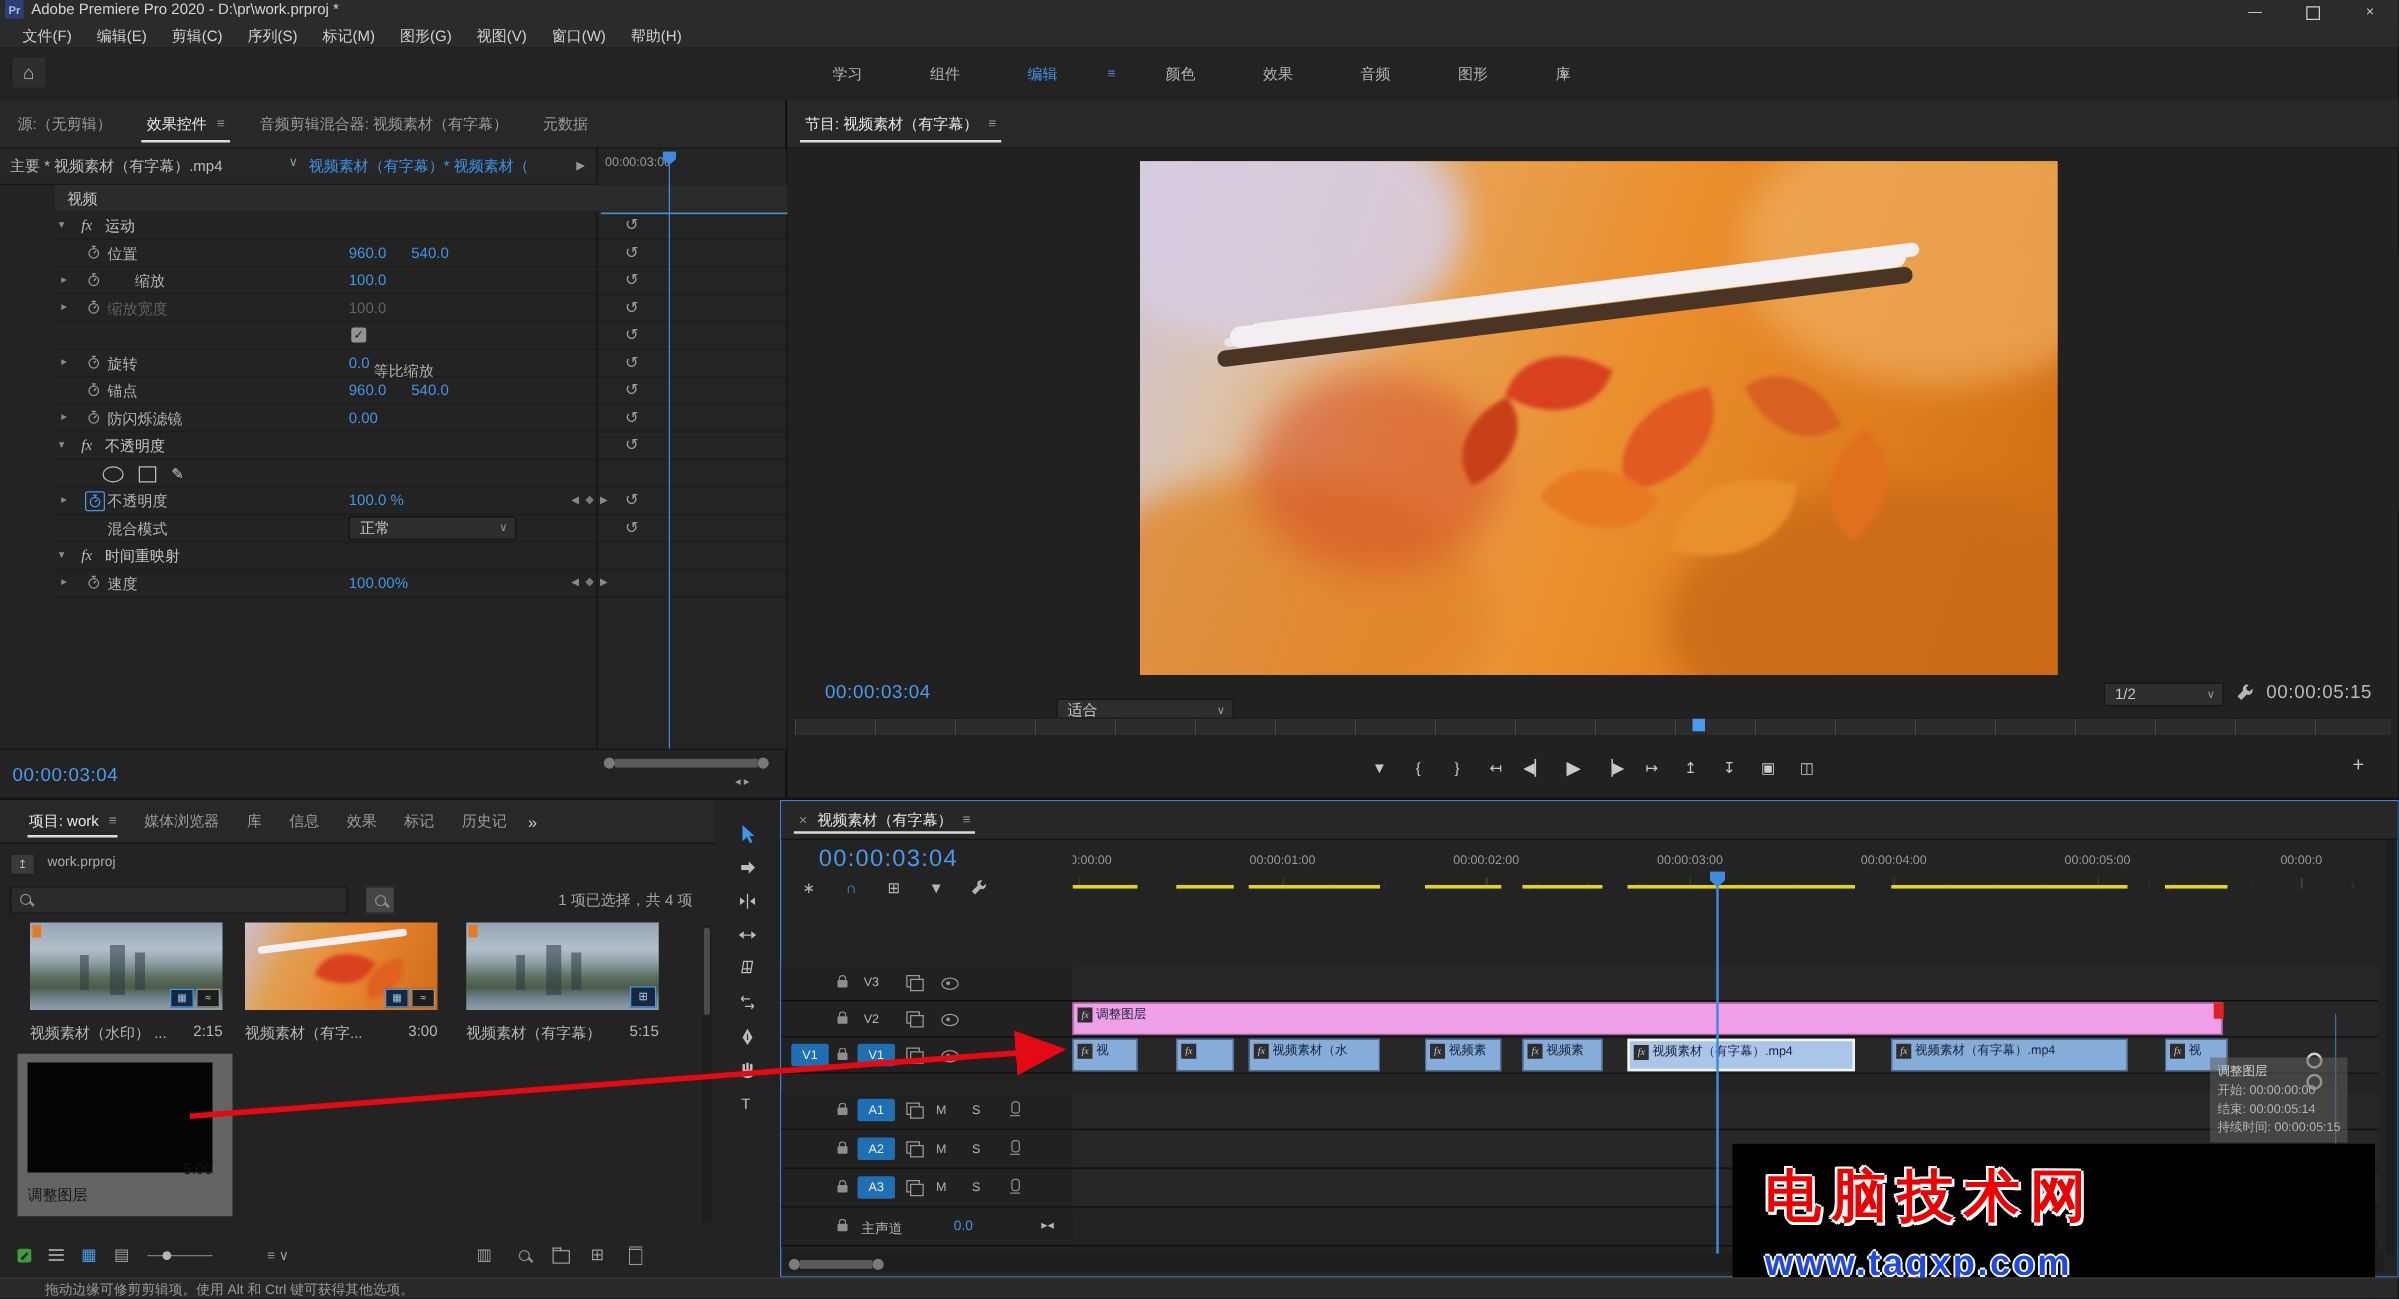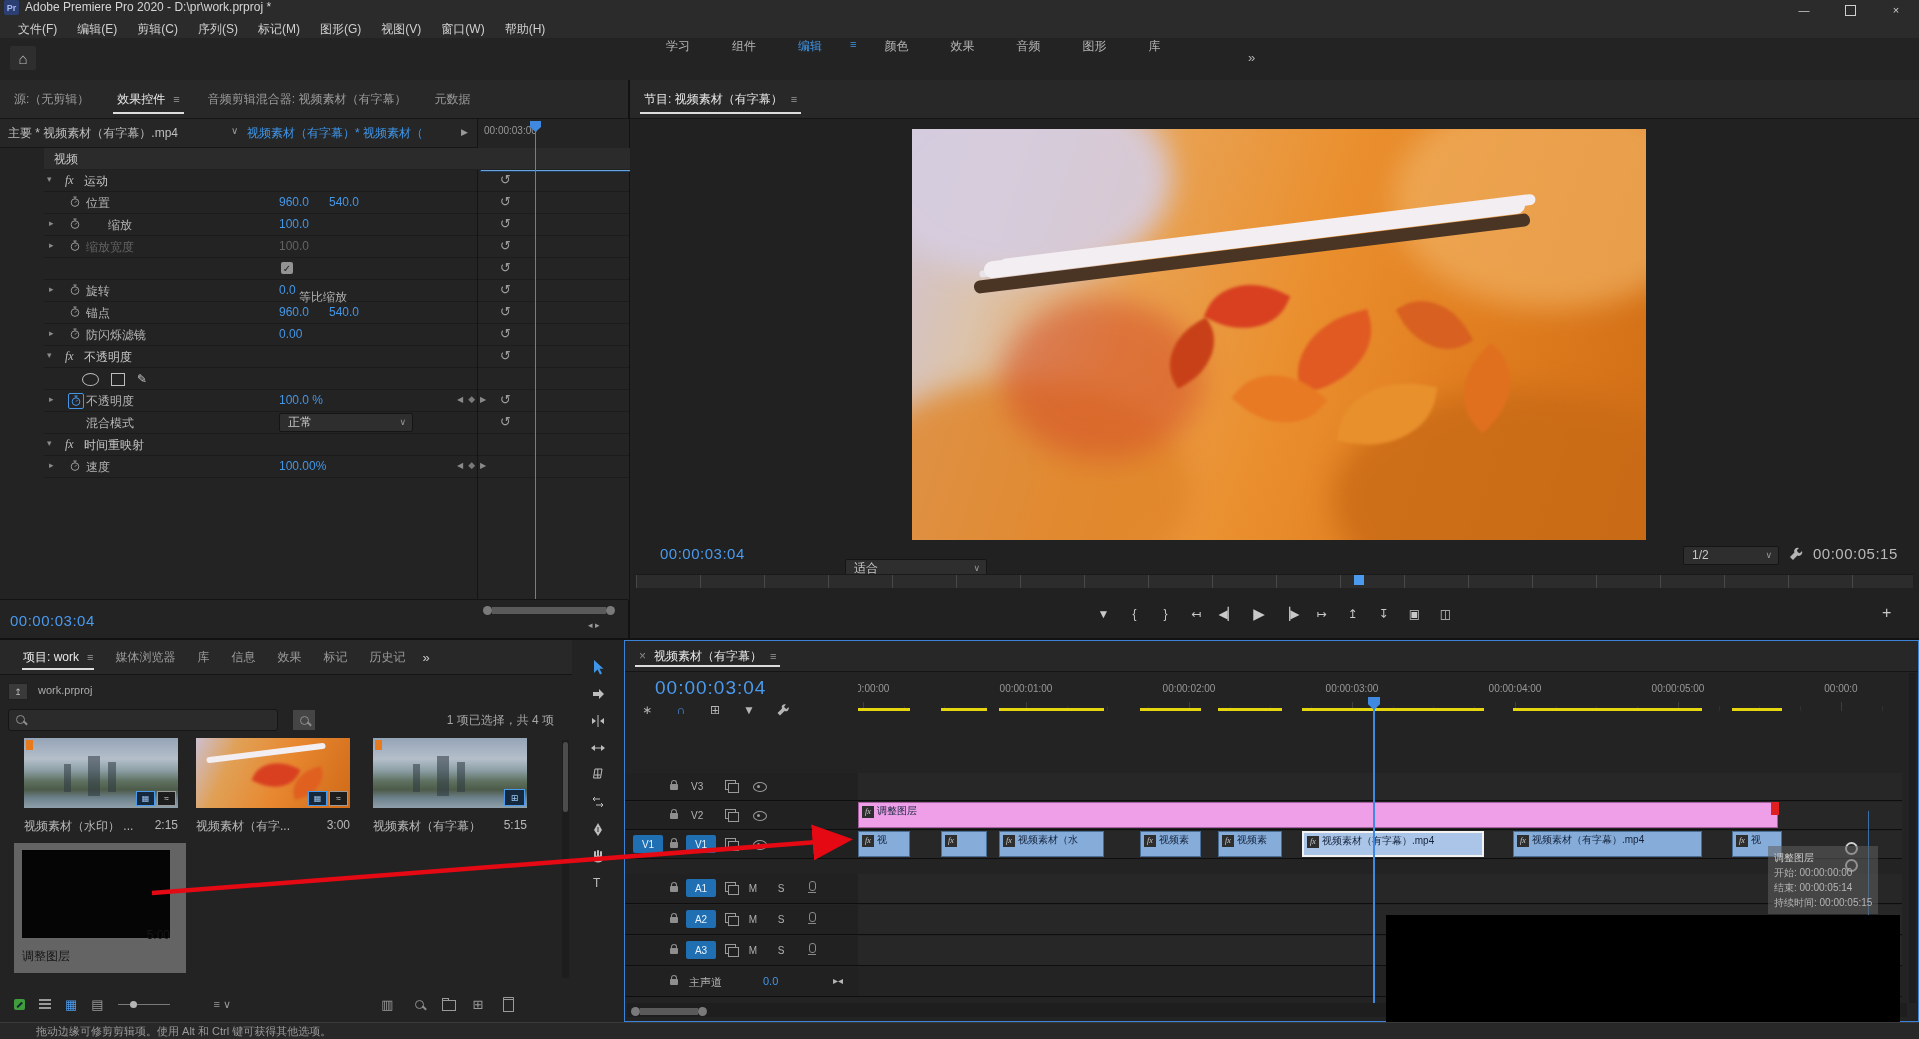--- a/index.html
+++ b/index.html
@@ -11,21 +11,21 @@
           display:flex;align-items:center;justify-content:center;border-radius:2px;}
   .wtitle{color:#d5d5d5;font-size:12px;}
   .wctrls{position:absolute;right:0;top:0;height:20px;display:flex;}
   .wc{width:46px;height:20px;display:flex;align-items:center;justify-content:center;color:#cfcfcf;font-size:11px;cursor:default;}
   .wcbox{width:9px;height:9px;border:1px solid #cfcfcf;}
   .menubar{position:absolute;left:0;top:20px;width:100%;height:18px;background:#2b2b2b;display:flex;align-items:center;padding-left:8px;}
   .mi{padding:0 10px;color:#d0d0d0;}
   .wsbar{position:absolute;left:0;top:38px;width:100%;height:42px;background:#232323;border-bottom:1px solid #161616;}
   .homebtn{position:absolute;left:10px;top:8px;width:26px;height:24px;background:#2e2e2e;color:#bdbdbd;font-size:15px;
            display:flex;align-items:center;justify-content:center;border-radius:2px;}
-  .wstabs{position:absolute;left:648px;top:0;height:42px;display:flex;align-items:flex-start;gap:6px;}
+  .wstabs{position:absolute;left:648px;top:0;height:42px;display:flex;align-items:center;gap:18px;}
   .wtab{padding:0 18px;color:#b3b3b3;}
   .wtab.on{color:#3f95e8;}
   .wtab.menu{padding:0 4px;font-size:11px;}
   .wsovf{position:absolute;left:1248px;top:12px;color:#b3b3b3;font-size:13px;}
   
   .panel{position:absolute;background:#232323;}
   .tabstrip{position:absolute;left:0;top:0;right:0;height:38px;background:#282828;border-bottom:1px solid #151515;
             display:flex;align-items:center;overflow:hidden;}
   .ptab{padding:0 14px;height:38px;display:flex;align-items:center;color:#9b9b9b;white-space:nowrap;position:relative;}
   .ptab.on{color:#e8e8e8;}
@@ -765,18 +765,22 @@
   <svg class="arrowsvg" width="1919" height="1039" viewBox="0 0 1919 1039">
     <defs>
         <marker id="ah" markerWidth="9" markerHeight="8" refX="7" refY="4" orient="auto">
       <path d="M0,0 L9,4 L0,8 z" fill="#e50914"></path>
         </marker>
       </defs>
     <line x1="152" y1="893" x2="844" y2="840" stroke="#e50914" stroke-width="4.5" marker-end="url(#ah)"></line>
   </svg>
 
   <div class="watermark" style="left:1386px;top:915px;width:514px;height:124px;">
+    <div class="wmtx">
+      <div class="wmt1">电脑技术网</div>
+      <div class="wmt2">www.tagxp.com</div>
+    </div>
   </div>
 
   <div class="statusbar">
     <span>拖动边缘可修剪剪辑项。使用 Alt 和 Ctrl 键可获得其他选项。</span>
   </div>
 </div>
 
 </body></html>

